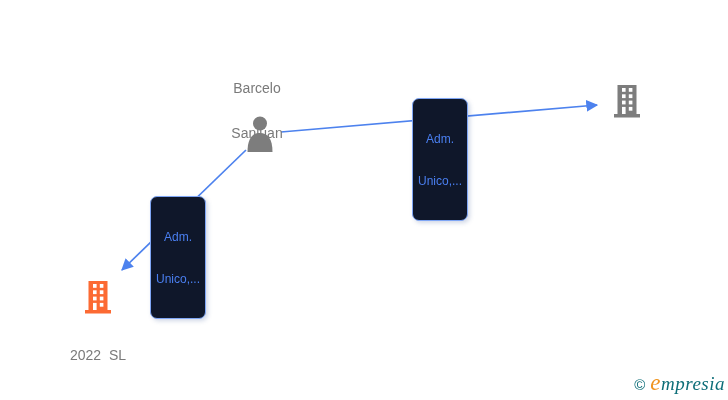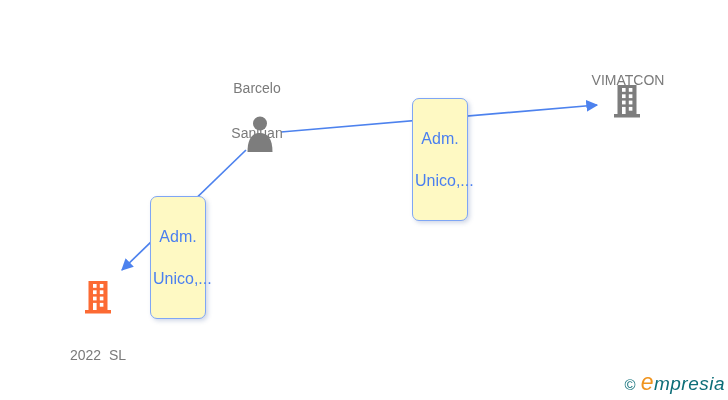--- a/index.html
+++ b/index.html
@@ -17,26 +17,26 @@
     font-size:14px;line-height:15px;
     color:#7a7a7a;
     white-space:pre-wrap;
   }
   .node-icon{position:absolute;}
   .edge-label{
     position:absolute;
     box-sizing:border-box;
     width:56px;
     padding:5px 2px 4px 2px;
-    background:#fef9c3;
+    background:#0f172a;
     border:1px solid #7fa6f5;
     border-radius:7px;
     box-shadow:2px 2px 4px rgba(70,100,160,0.25);
     color:#4a7ff0;
-    font-size:16px;line-height:14px;
+    font-size:12px;line-height:14px;
     text-align:center;
     white-space:pre-wrap;
   }
   #person-label{left:197px;top:51px;width:120px;text-align:center;}
   #person-icon{left:246px;top:116px;}
   #vimatcon-label{left:568px;top:43px;width:120px;}
   #vimatcon-icon{left:613px;top:85px;}
   #rabardi-icon{left:84px;top:281px;}
   #rabardi-label{left:38px;top:318px;width:120px;}
   #edge-label-1{left:412px;top:98px;}
@@ -45,21 +45,21 @@
     position:absolute;
     right:3px;bottom:4px;
     display:flex;align-items:baseline;
   }
   .copyright-symbol{
     color:#0d6e78;
     font-size:15px;
     margin-right:5px;
   }
   .brand{
-    font-family:Liberation Sans, sans-serif;
+    font-family:Liberation Serif, serif;
     font-style:italic;
     font-size:19px;
     color:#0d6e78;
     letter-spacing:0.5px;
   }
   .brand-initial{
     color:#f0941e;
     font-size:23px;
   }
 </style>
@@ -85,21 +85,20 @@
   <div class="node-icon" id="person-icon">
     <svg width="28" height="36" viewBox="0 0 28 36">
       <g fill="#7d7d7d">
         <circle cx="14" cy="7.5" r="7"></circle>
         <path d="M14,17 C6,17 1.5,23 1.5,36 L26.5,36 C26.5,23 22,17 14,17 Z"></path>
       </g>
     </svg>
   </div>
 
   <div class="node-label" id="vimatcon-label">
-    <div>VIMATCON</div>
   </div>
   <div class="node-icon" id="vimatcon-icon">
     <svg width="28" height="33" viewBox="0 0 28 33">
       <g fill="#7d7d7d">
         <rect x="1" y="29" width="26" height="3.5"></rect>
         <rect x="4.5" y="0" width="19" height="29"></rect>
       </g>
       <g fill="#ffffff">
         <rect x="9" y="3" width="3.6" height="3.8"></rect>
         <rect x="15.8" y="3" width="3.6" height="3.8"></rect>

